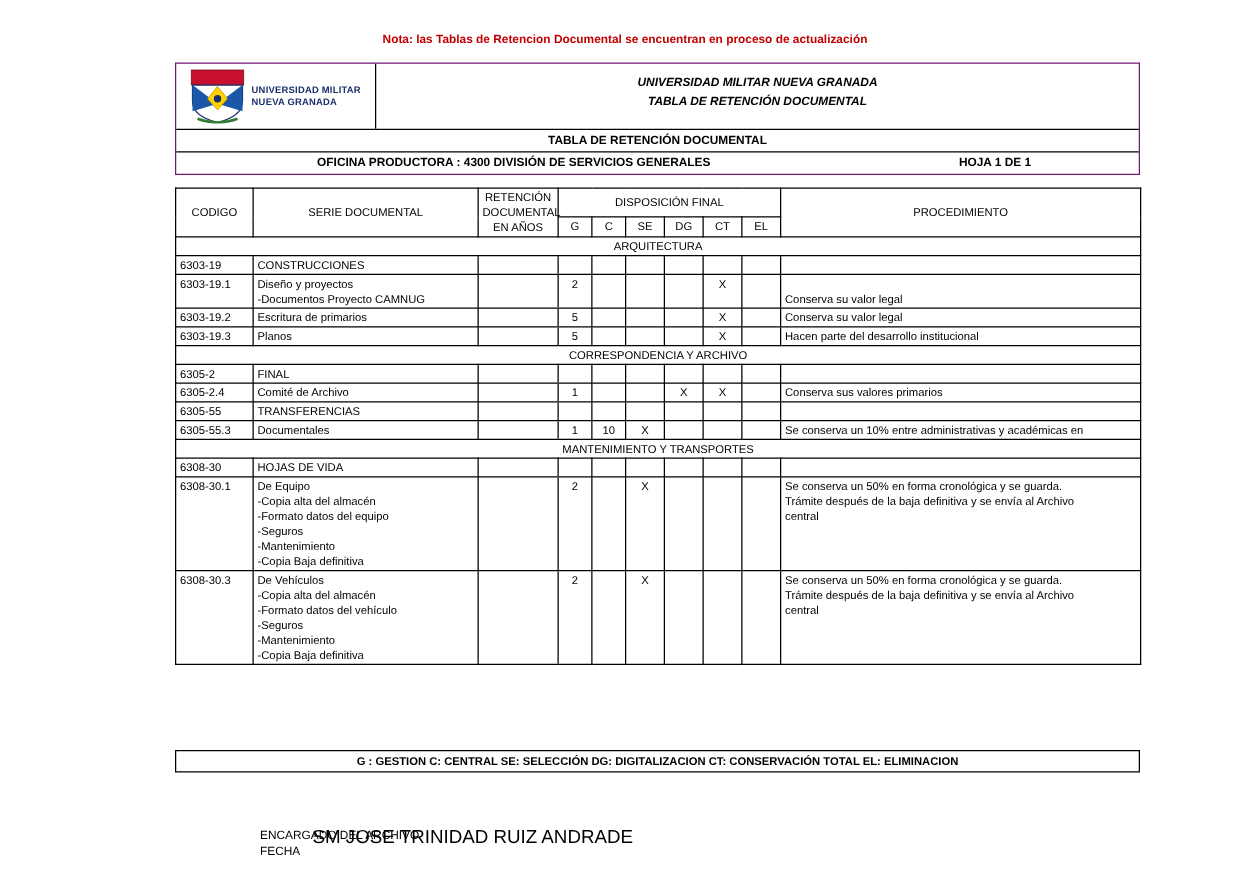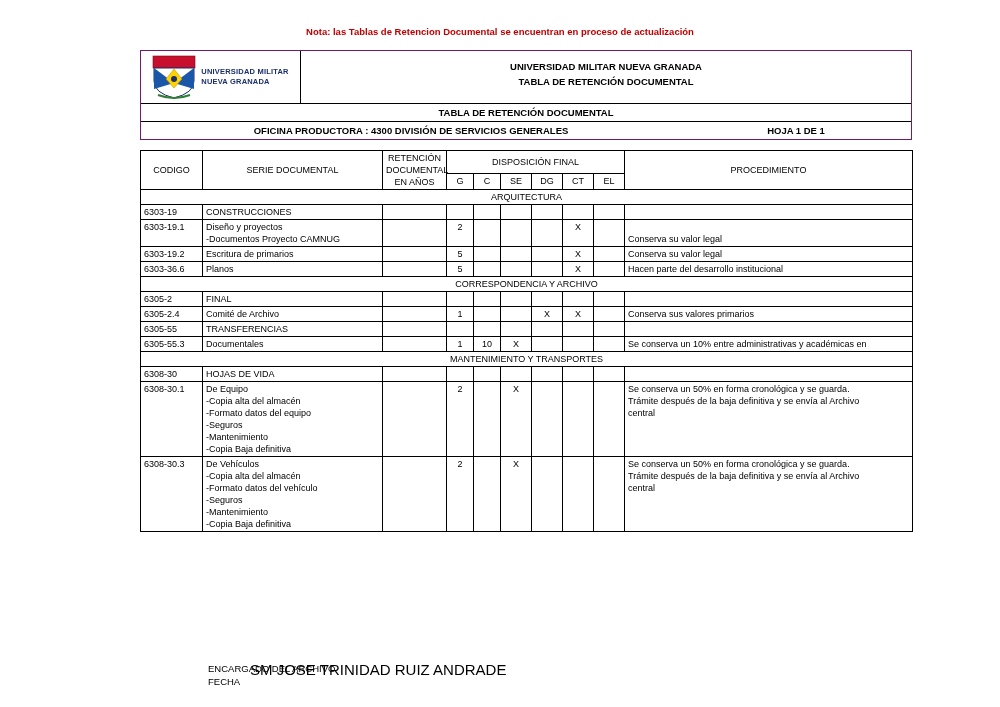--- a/index.html
+++ b/index.html
@@ -73,20 +73,21 @@
     text-transform: uppercase;
   }
   .hdr-title {
     flex: 1;
     text-align: center;
     font-weight: bold;
     font-size: 9.5px;
     line-height: 15px;
     padding: 8px 4px;
     box-sizing: border-box;
+    font-style: italic;
   }
   .hdr-row2 {
     text-align: center;
     font-weight: bold;
     font-size: 9.5px;
     padding: 3px 0;
     border-bottom: 1px solid #000;
   }
   .hdr-row3 {
     display: flex;
@@ -291,21 +292,21 @@
           <td style="border-right: none; border-left: 1px solid rgb(0, 0, 0); width: 0px; padding: 0px;"></td>
           <td class="ctr">5</td>
           <td class="ctr"></td>
           <td class="ctr"></td>
           <td class="ctr"></td>
           <td class="ctr">X</td>
           <td class="ctr"></td>
           <td class="multiline">Conserva su valor legal</td>
         </tr>
         <tr>
-          <td class="nowrap">6303-36.6</td>
+          <td class="nowrap">6303-19.3</td>
           <td class="multiline">Planos</td>
           <td style="border-right: none; border-left: 1px solid rgb(0, 0, 0); width: 0px; padding: 0px;"></td>
           <td class="ctr">5</td>
           <td class="ctr"></td>
           <td class="ctr"></td>
           <td class="ctr"></td>
           <td class="ctr">X</td>
           <td class="ctr"></td>
           <td class="multiline">Hacen parte del desarrollo institucional</td>
         </tr>
@@ -409,18 +410,19 @@
           <td class="ctr"></td>
           <td class="ctr"></td>
           <td class="ctr"></td>
           <td class="multiline">Se conserva un 50% en forma cronológica y se guarda.
 Trámite después de la baja definitiva y se envía al Archivo
 central</td>
         </tr>
       </tbody>
   </table>
 
+  <div class="legend">G : GESTION   C: CENTRAL   SE: SELECCIÓN    DG: DIGITALIZACION    CT: CONSERVACIÓN TOTAL   EL: ELIMINACION</div>
 
   <div class="sig-encargado">ENCARGADO DEL  ARCHIVO</div>
   <div class="sig-name">SM JOSE TRINIDAD RUIZ ANDRADE</div>
   <div class="sig-fecha">FECHA</div>
 
 </div>
 
 </body></html>

